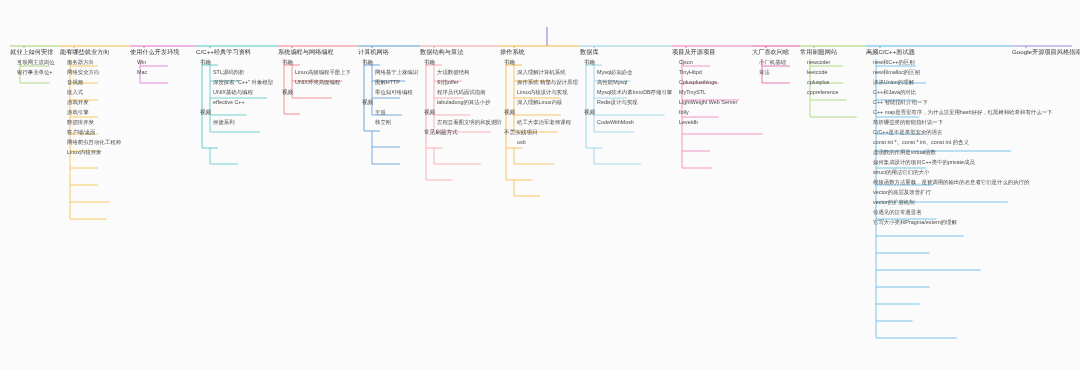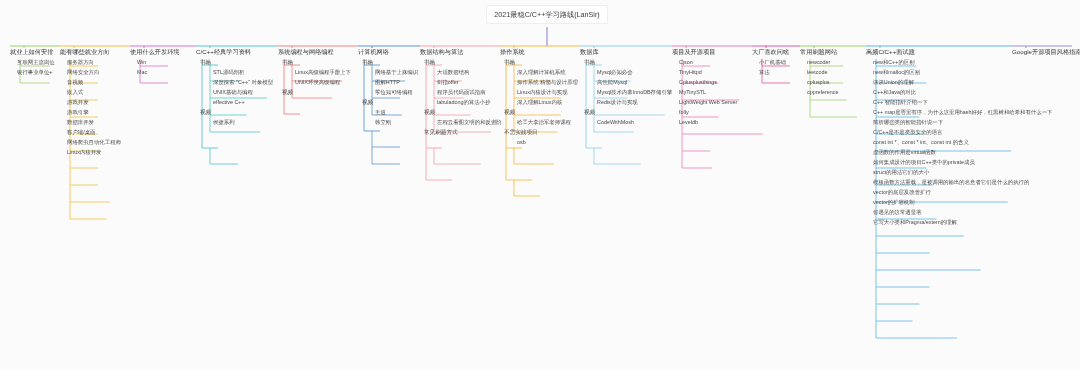--- a/index.html
+++ b/index.html
@@ -260,21 +260,20 @@
       <line x1="876" y1="287" x2="929.6" y2="287" stroke="#5bb8e8" stroke-width="0.8"></line>
       <line x1="876" y1="287" x2="876" y2="304" stroke="#5bb8e8" stroke-width="0.8"></line>
       <line x1="876" y1="304" x2="919.4" y2="304" stroke="#5bb8e8" stroke-width="0.8"></line>
       <line x1="876" y1="304" x2="876" y2="321" stroke="#5bb8e8" stroke-width="0.8"></line>
       <line x1="876" y1="321" x2="912.6" y2="321" stroke="#5bb8e8" stroke-width="0.8"></line>
       <line x1="876" y1="321" x2="876" y2="338" stroke="#5bb8e8" stroke-width="0.8"></line>
       <line x1="876" y1="338" x2="956.8" y2="338" stroke="#5bb8e8" stroke-width="0.8"></line>
       <line x1="1026" y1="46" x2="1026" y2="48" stroke="#9b8ee0" stroke-width="1.1"></line>
     </svg>
 
-  <div class="root">2021最稳C/C++学习路线(LanSir)</div>
 
   <div id="cols">
       <div class="col" style="left: 10px;">
         <div class="topic">就业上如何安排</div>
         <div class="node" style="margin-left: 4px;">互联网主流岗位</div>
         <div class="node" style="margin-left: 4px;">银行事业单位+</div>
       </div>
       <div class="col" style="left: 60px;">
         <div class="topic">能有哪些就业方向</div>
         <div class="node" style="margin-left: 4px;">服务器方向</div>

